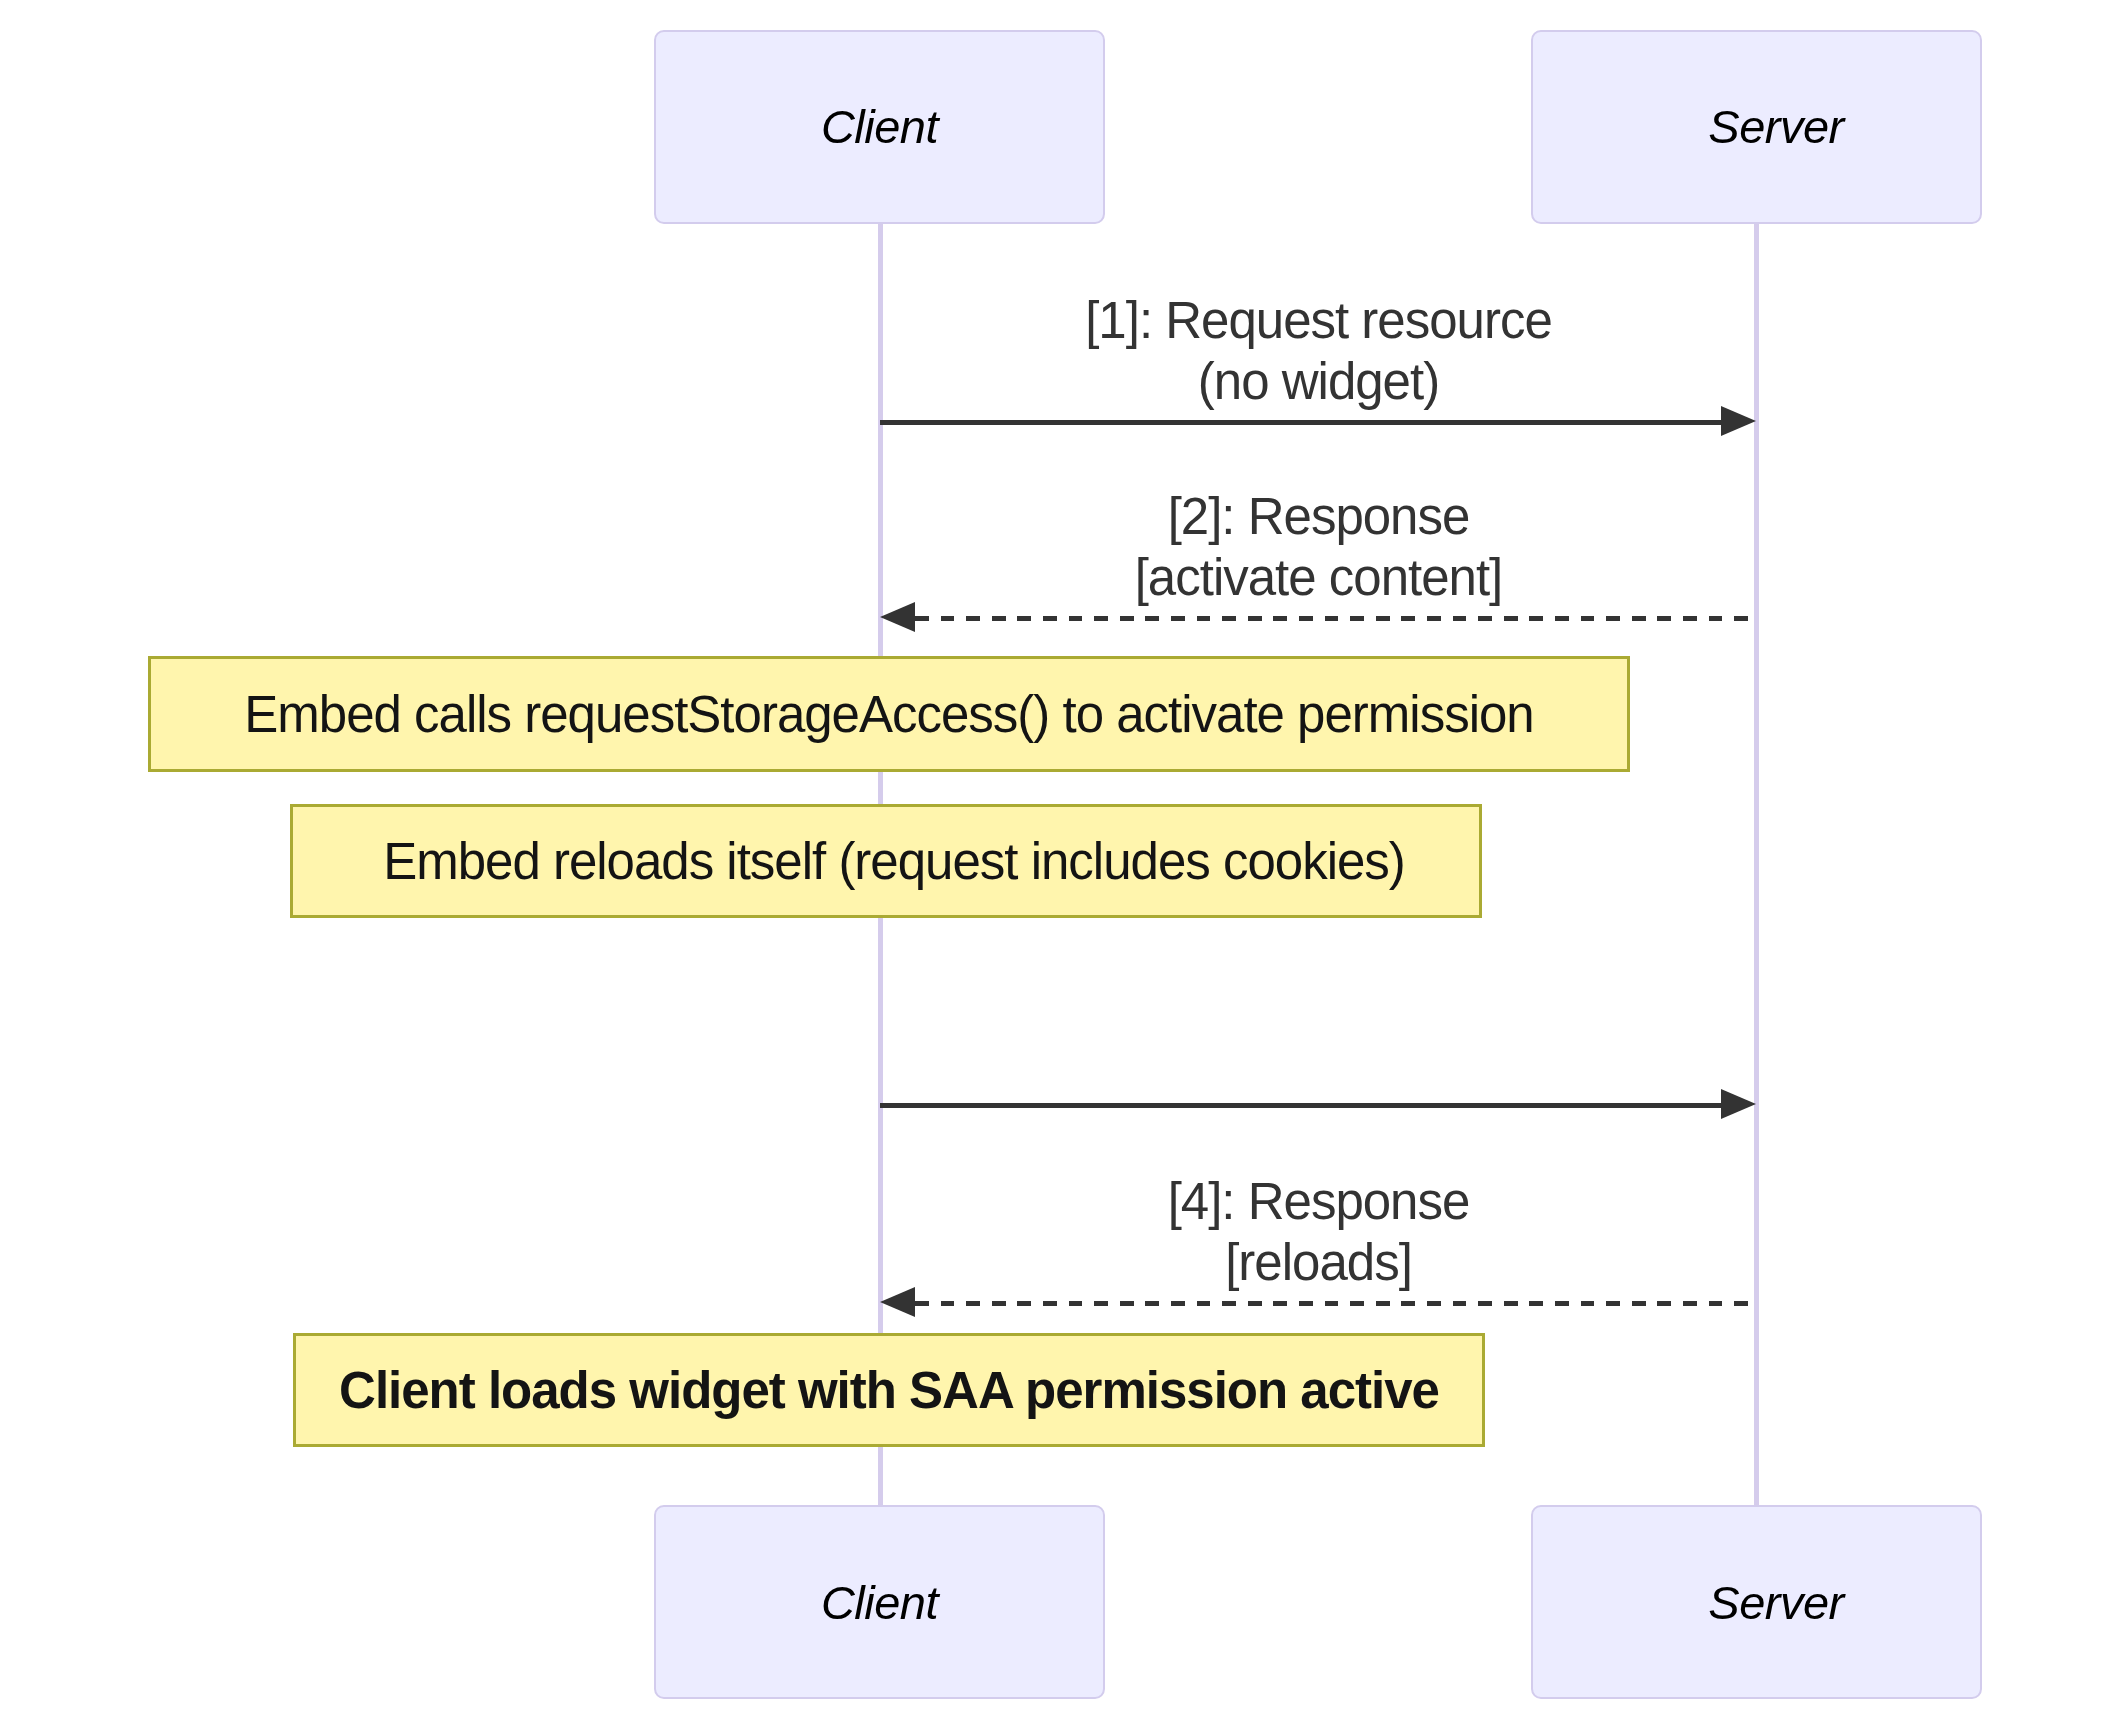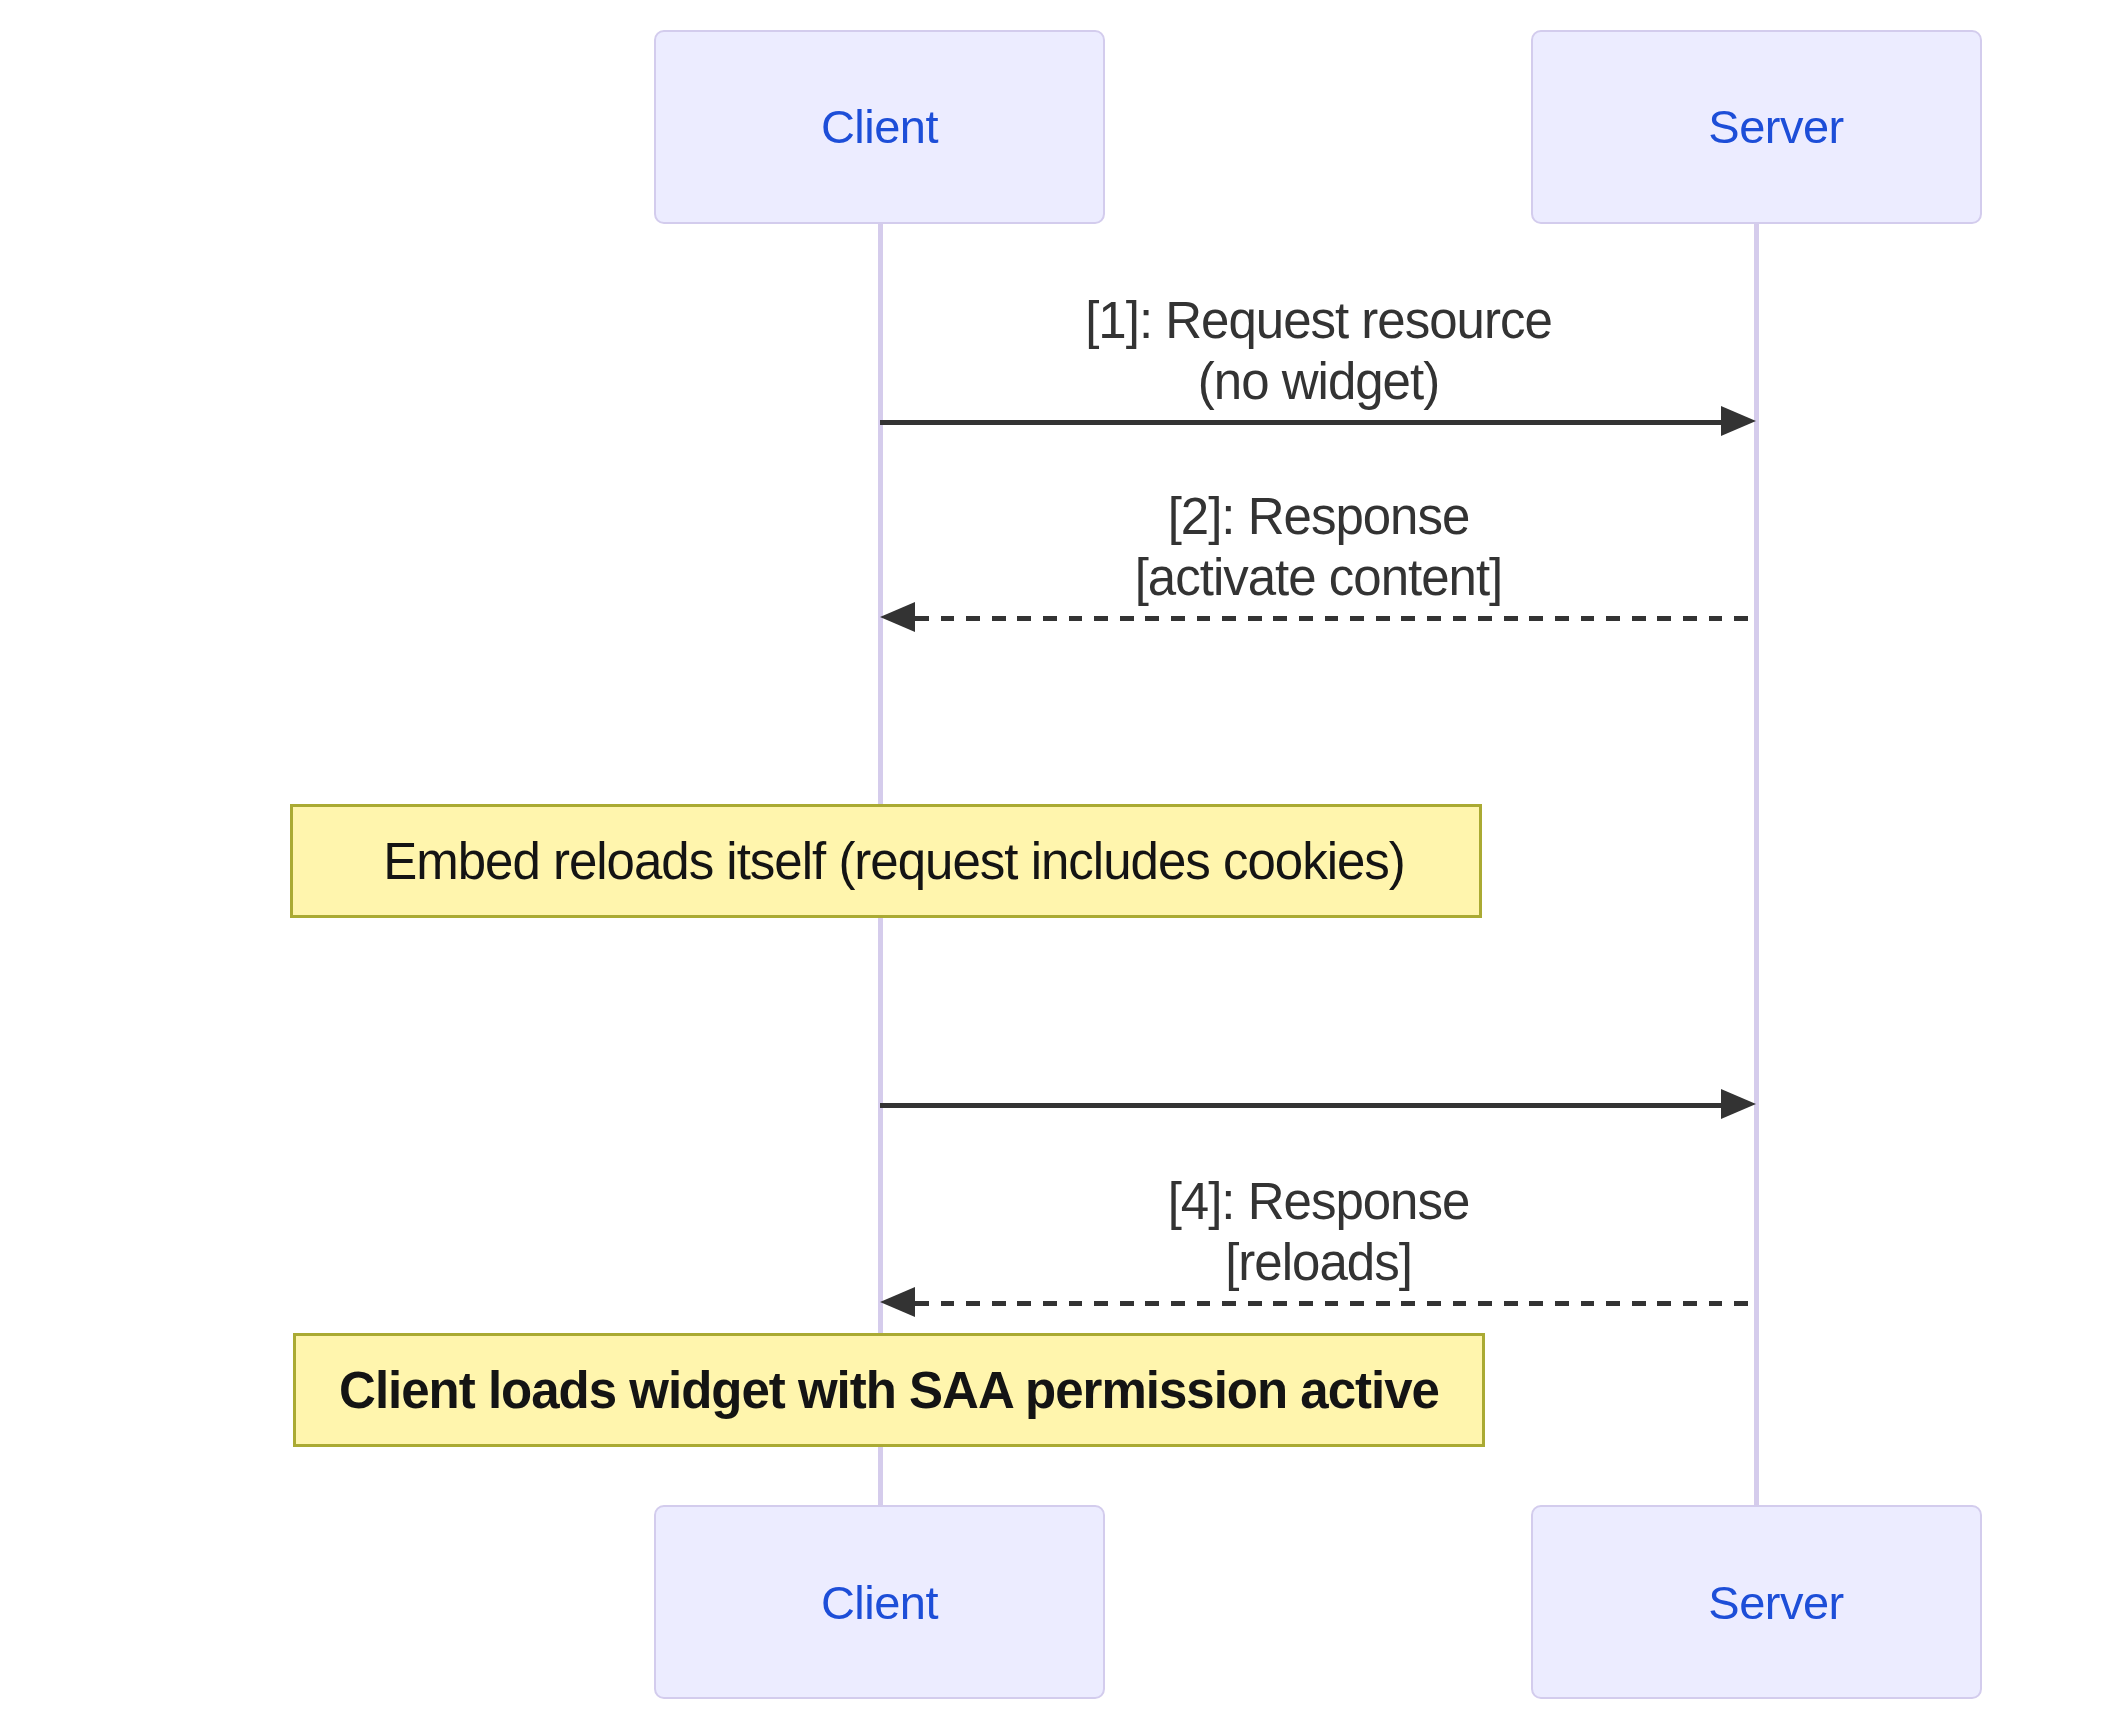--- a/index.html
+++ b/index.html
@@ -31,21 +31,22 @@
     height: 194px;
     box-sizing: border-box;
     background: #ECECFF;
     border: 2px solid #D3CCED;
     border-radius: 9.9px;
     display: flex;
     align-items: center;
     justify-content: center;
     font-size: 47px;
     letter-spacing: -0.5px;
-    color: #1d4ed8;
+    color: #000000;
+    font-style: italic;
   }
   .actor-box.client { left: 654px; }
   .actor-box.server { left: 1531px; padding-left: 39px; }
   .actor-box.top    { top: 29.6px; }
   .actor-box.bottom { top: 1505px; }
 
   
   .msg-label {
     position: absolute;
     left: 880px;
@@ -122,20 +123,23 @@
   <div class="arrow-line-solid" style="left:880px; top:420px; width:843px;"></div>
   <div class="arrowhead-right" style="left:1721px; top:406px;"></div>
 
   <div class="msg-label" style="top:486px;">
     <div>[2]: Response</div>
     <div>[activate content]</div>
   </div>
   <div class="arrow-line-dashed" style="left:915px; top:616px; width:841px;"></div>
   <div class="arrowhead-left" style="left:880px; top:602px;"></div>
 
+  <div class="note" style="left:148px; top:656px; width:1482px; height:116px;">
+    <span>Embed calls requestStorageAccess() to activate permission</span>
+  </div>
 
   <div class="note" style="left:290px; top:804px; width:1192px; height:114px;padding-left:16px;">
     <span>Embed reloads itself (request includes cookies)</span>
   </div>
 
   <div class="arrow-line-solid" style="left:880px; top:1103px; width:843px;"></div>
   <div class="arrowhead-right" style="left:1721px; top:1089px;"></div>
 
   <div class="msg-label" style="top:1171px;">
     <div>[4]: Response</div>

